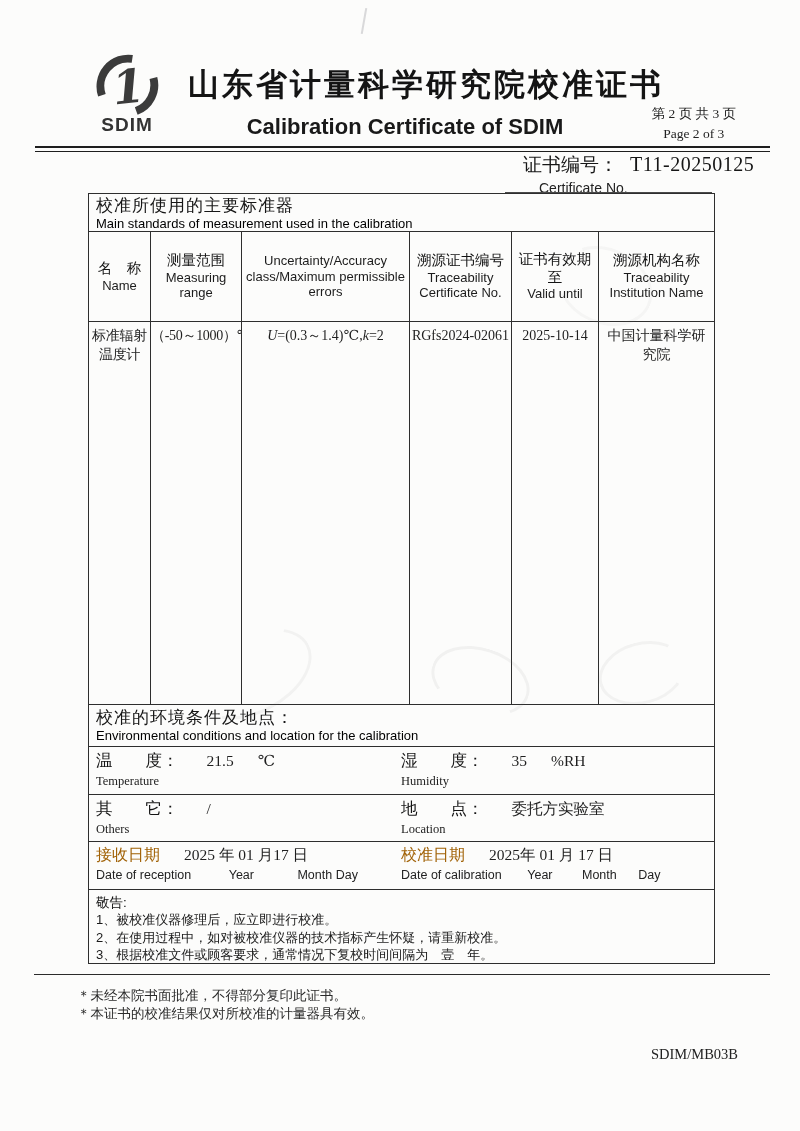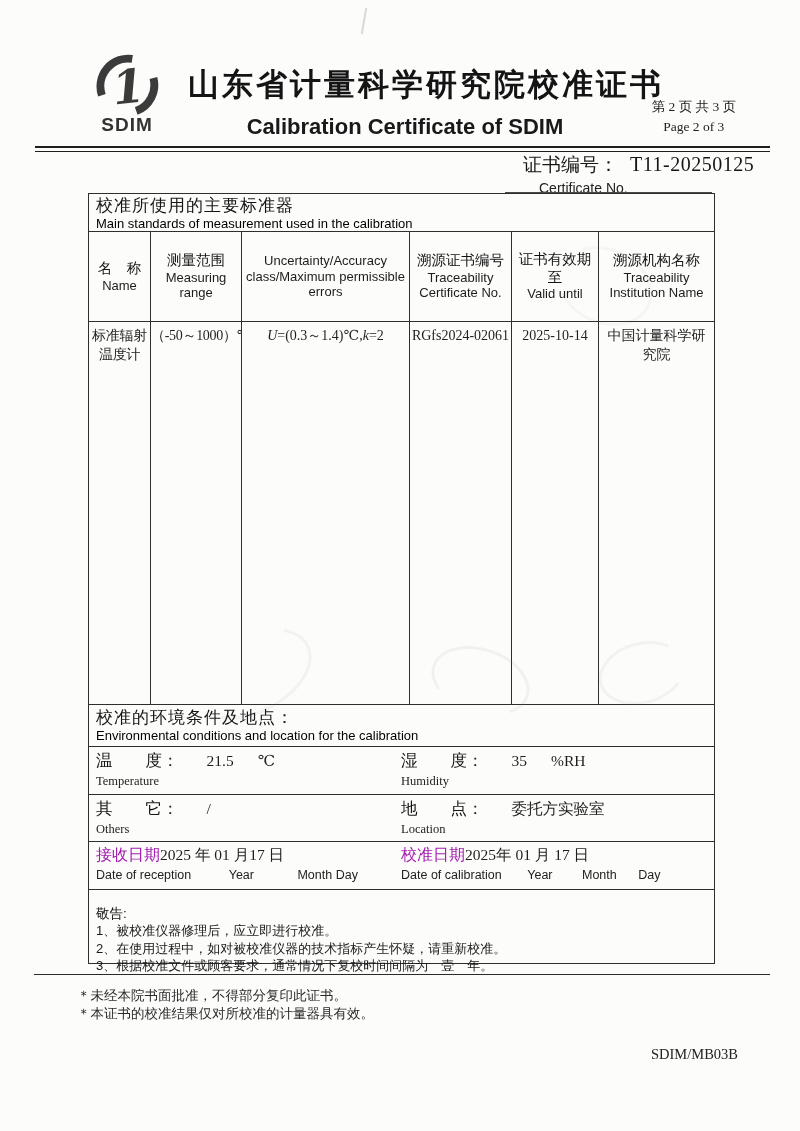--- a/index.html
+++ b/index.html
@@ -13,21 +13,21 @@
 
   
   .logo { position:absolute; left:70px; top:54px; width:114px; text-align:center; }
   .logo-glyph { display:block; margin:0 auto; }
   .logo-text { font-family:"Liberation Sans","DejaVu Sans",sans-serif; font-weight:bold;
                font-size:19px; letter-spacing:1px; color:#333; margin-top:-4px; }
   .titles { position:absolute; left:188px; top:64px; width:434px; text-align:center; }
   .title-zh { font-weight:bold; font-size:31px; letter-spacing:3px; white-space:nowrap; color:#141414; }
   .title-en { font-family:"Liberation Sans","DejaVu Sans",sans-serif; font-weight:bold;
               font-size:22px; margin-top:8px; color:#191919; }
-  .page-info { position:absolute; right:64px; top:97px; text-align:center;
+  .page-info { position:absolute; right:64px; top:104px; text-align:center;
                font-size:13.5px; line-height:20px; color:#222; }
 
   .double-rule { position:absolute; left:35px; width:735px; top:146px; height:3px;
                  border-top:2.6px solid #1e1e1e; border-bottom:1.8px solid #1e1e1e; }
 
   
   .cert-no { position:absolute; left:491px; top:152px;margin-left:32px; }
   .cert-line { font-size:19px; white-space:nowrap; color:#161616; }
   .cert-value { margin-left:12px; font-size:20px; letter-spacing:0.5px; }
   .cert-en { font-family:"Liberation Sans","DejaVu Sans",sans-serif; font-size:14px;
@@ -77,27 +77,27 @@
   .cond-line { white-space:nowrap; }
   .cond-lbl { font-family:"Liberation Sans","DejaVu Sans",sans-serif; font-size:16.5px; color:#141414; }
   .cond-val { font-size:15.5px; margin-left:28px; }
   .cond-unit { font-size:15.5px; margin-left:24px; }
   .cond-en { font-family:Liberation Serif, serif; font-size:12.5px;
              margin-top:2px; color:#222; }
   .temp-row { height:48px; }
   .others-row { height:47px; }
 
   .dates-row { height:48px; }
-  .date-lbl { font-family:"Liberation Sans","DejaVu Sans",sans-serif; font-size:16px; color:#a21caf; }
-  .date-val { font-size:15.5px; white-space:nowrap; }
+  .date-lbl { font-family:"Liberation Sans","DejaVu Sans",sans-serif; font-size:16px; color:#a16207; }
+  .date-val { font-size:15.5px; margin-left:24px; white-space:nowrap; }
   .date-en { font-family:"Liberation Sans","DejaVu Sans",sans-serif; font-size:12.5px;
              margin-top:2px; color:#222; white-space:nowrap; }
   .date-en span { display:inline-block; }
 
-  .notice { height:74px; padding:16px 7px; font-family:"Liberation Sans","DejaVu Sans",sans-serif; }
+  .notice { height:74px; padding:5px 7px; font-family:"Liberation Sans","DejaVu Sans",sans-serif; }
   .notice-title { font-size:13.5px; line-height:16px; color:#141414; }
   .notice-item { font-size:13px; line-height:17.5px; color:#1a1a1a; }
 
   
   .foot-rule { position:absolute; left:34px; width:736px; top:974px; border-top:1.6px solid #2b2b2b; }
   .footnotes { position:absolute; left:77px; top:987px; font-size:13.5px; line-height:17.5px; color:#2a2a2a; }
   .form-code { position:absolute; right:62px; top:1046px; font-size:14.5px; color:#222; }
 
   
   .artifact { position:absolute; pointer-events:none; }

